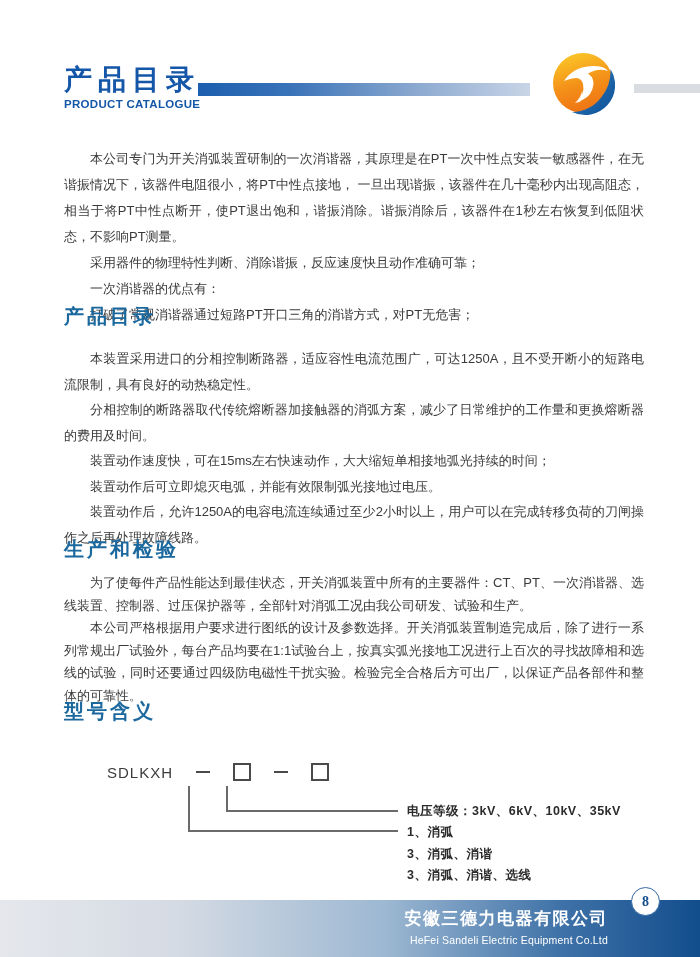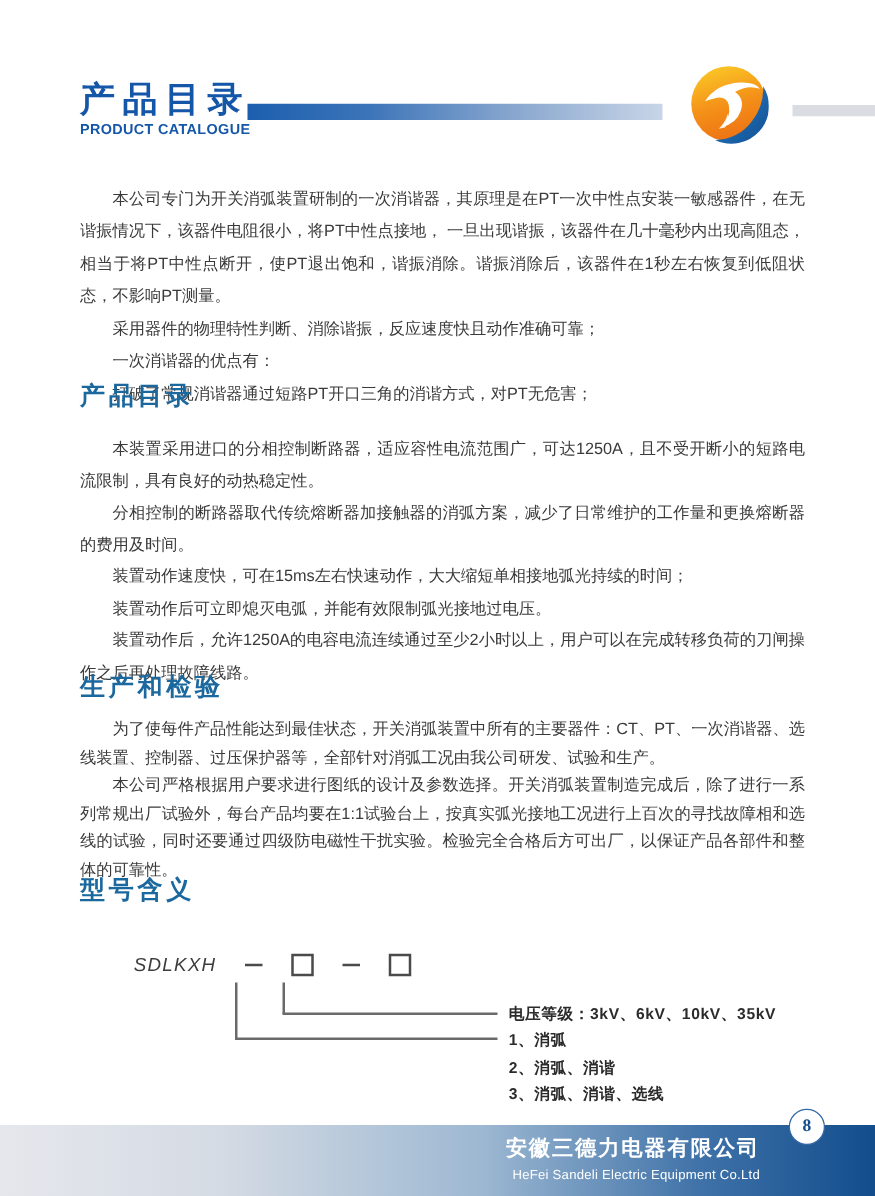--- a/index.html
+++ b/index.html
@@ -17,21 +17,21 @@
   .logo{position:absolute;left:551px;top:52px;width:64px;height:64px;}
   
   .sec-heading{position:absolute;left:64px;margin:0;font-size:20px;font-weight:bold;color:#1b689e;letter-spacing:3px;}
   
   .textblock{position:absolute;left:64px;width:580px;font-size:13px;text-align:justify;color:#3a3a3a;}
   .textblock p{margin:0;text-indent:2em;}
   .tb-intro{top:146px;line-height:26px;}
   .tb-adv{top:346px;line-height:25.5px;}
   .tb-prod{top:572px;line-height:22.5px;}
   
-  .model-row{position:absolute;left:107px;top:763px;display:flex;align-items:center;gap:23px;font-style:italic;}
+  .model-row{position:absolute;left:107px;top:763px;display:flex;align-items:center;gap:23px;}
   .model-prefix{font-size:15px;letter-spacing:1px;color:#3c3c3c;font-weight:500;}
   .model-dash{width:14px;height:2px;background:#4a4a4a;}
   .model-box{width:14px;height:14px;border:2px solid #4a4a4a;background:#fff;}
   .dline{position:absolute;background:#6a6a6a;}
   .dl-v1{left:188px;top:786px;width:2px;height:46px;}
   .dl-v2{left:226px;top:786px;width:2px;height:25px;}
   .dl-h1{left:226px;top:810px;width:172px;height:2px;}
   .dl-h2{left:188px;top:830px;width:210px;height:2px;}
   .dlabel{position:absolute;left:407px;font-size:12.5px;font-weight:bold;color:#2b2b2b;letter-spacing:0.5px;}
   .dlabel.v{top:803px;}
@@ -111,21 +111,21 @@
     <span class="model-box"></span>
   </div>
 
   <div class="dline dl-v1"></div>
   <div class="dline dl-v2"></div>
   <div class="dline dl-h1"></div>
   <div class="dline dl-h2"></div>
 
   <div class="dlabel v">电压等级：3kV、6kV、10kV、35kV</div>
   <div class="dlabel o1">1、消弧</div>
-  <div class="dlabel o2">2、消弧、消谐</div>
+  <div class="dlabel o2">3、消弧、消谐</div>
   <div class="dlabel o3">3、消弧、消谐、选线</div>
 
   <div class="footer"></div>
   <div class="f-company">
     <div class="f-cn">安徽三德力电器有限公司</div>
     <div class="f-en">HeFei Sandeli Electric Equipment Co.Ltd</div>
   </div>
   <div class="page-badge">8</div>
 
 </div>

